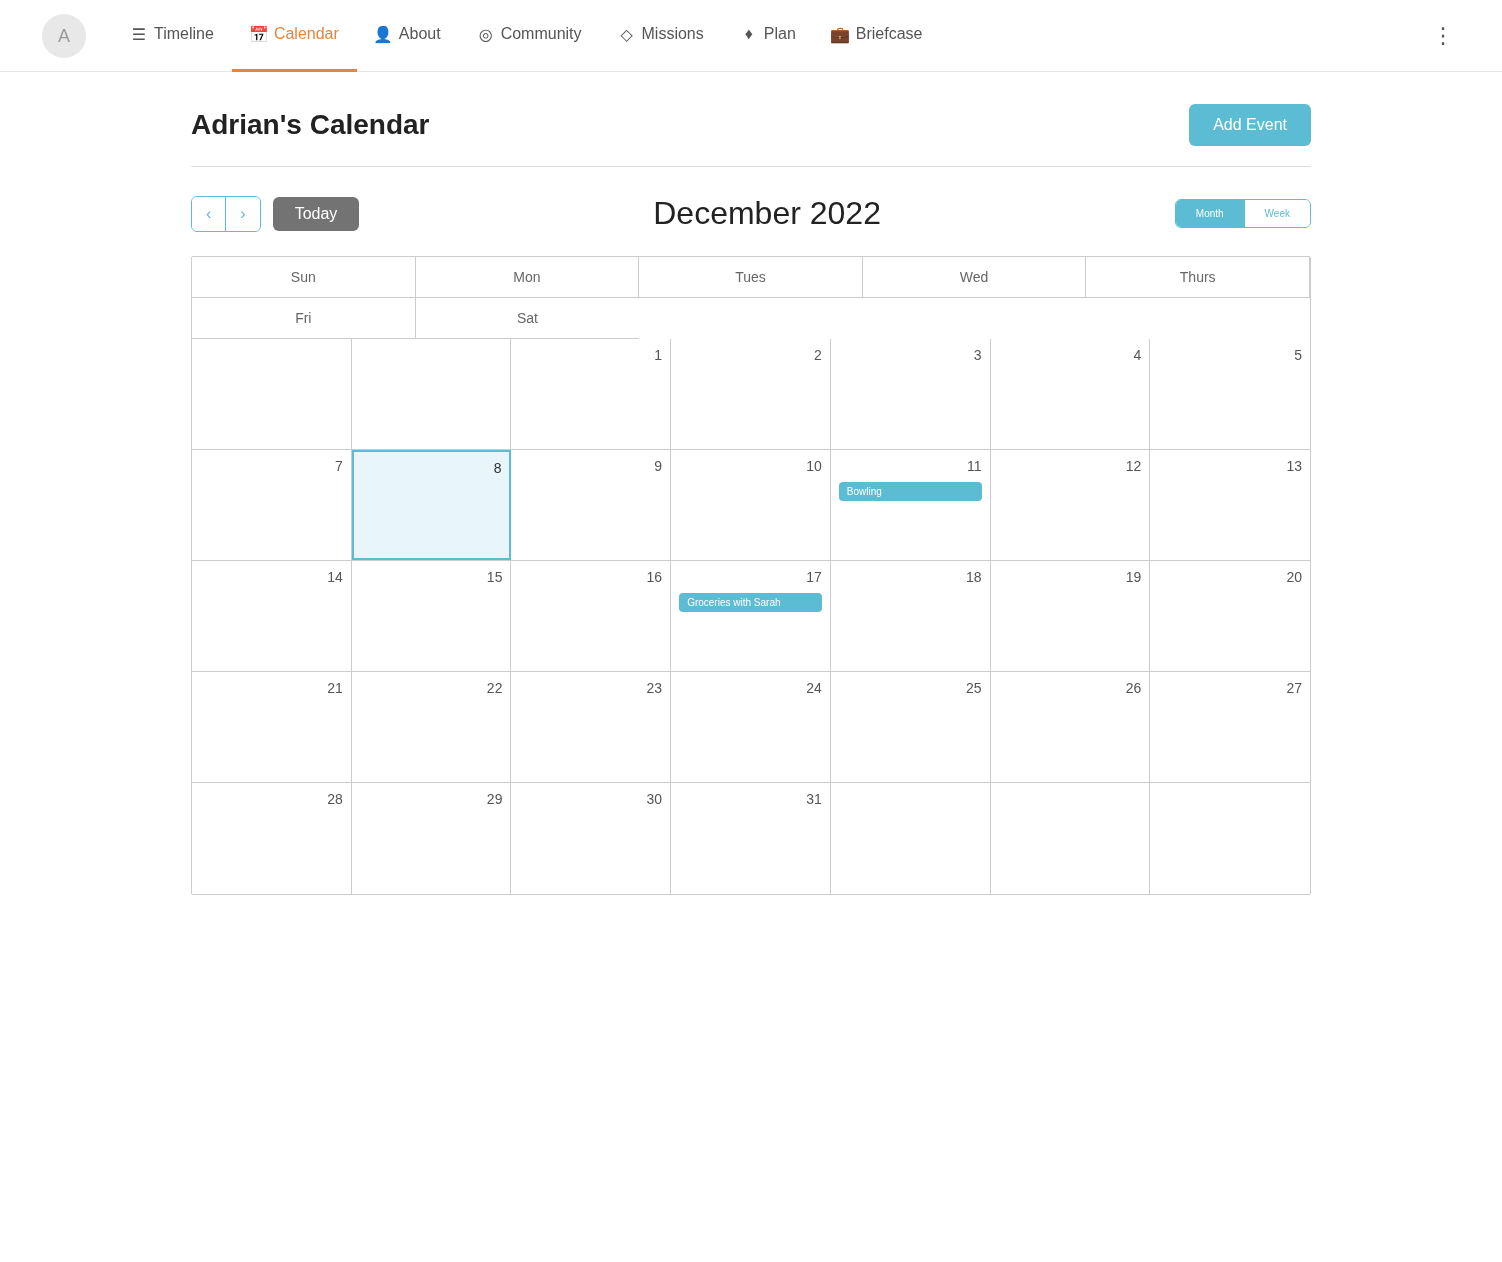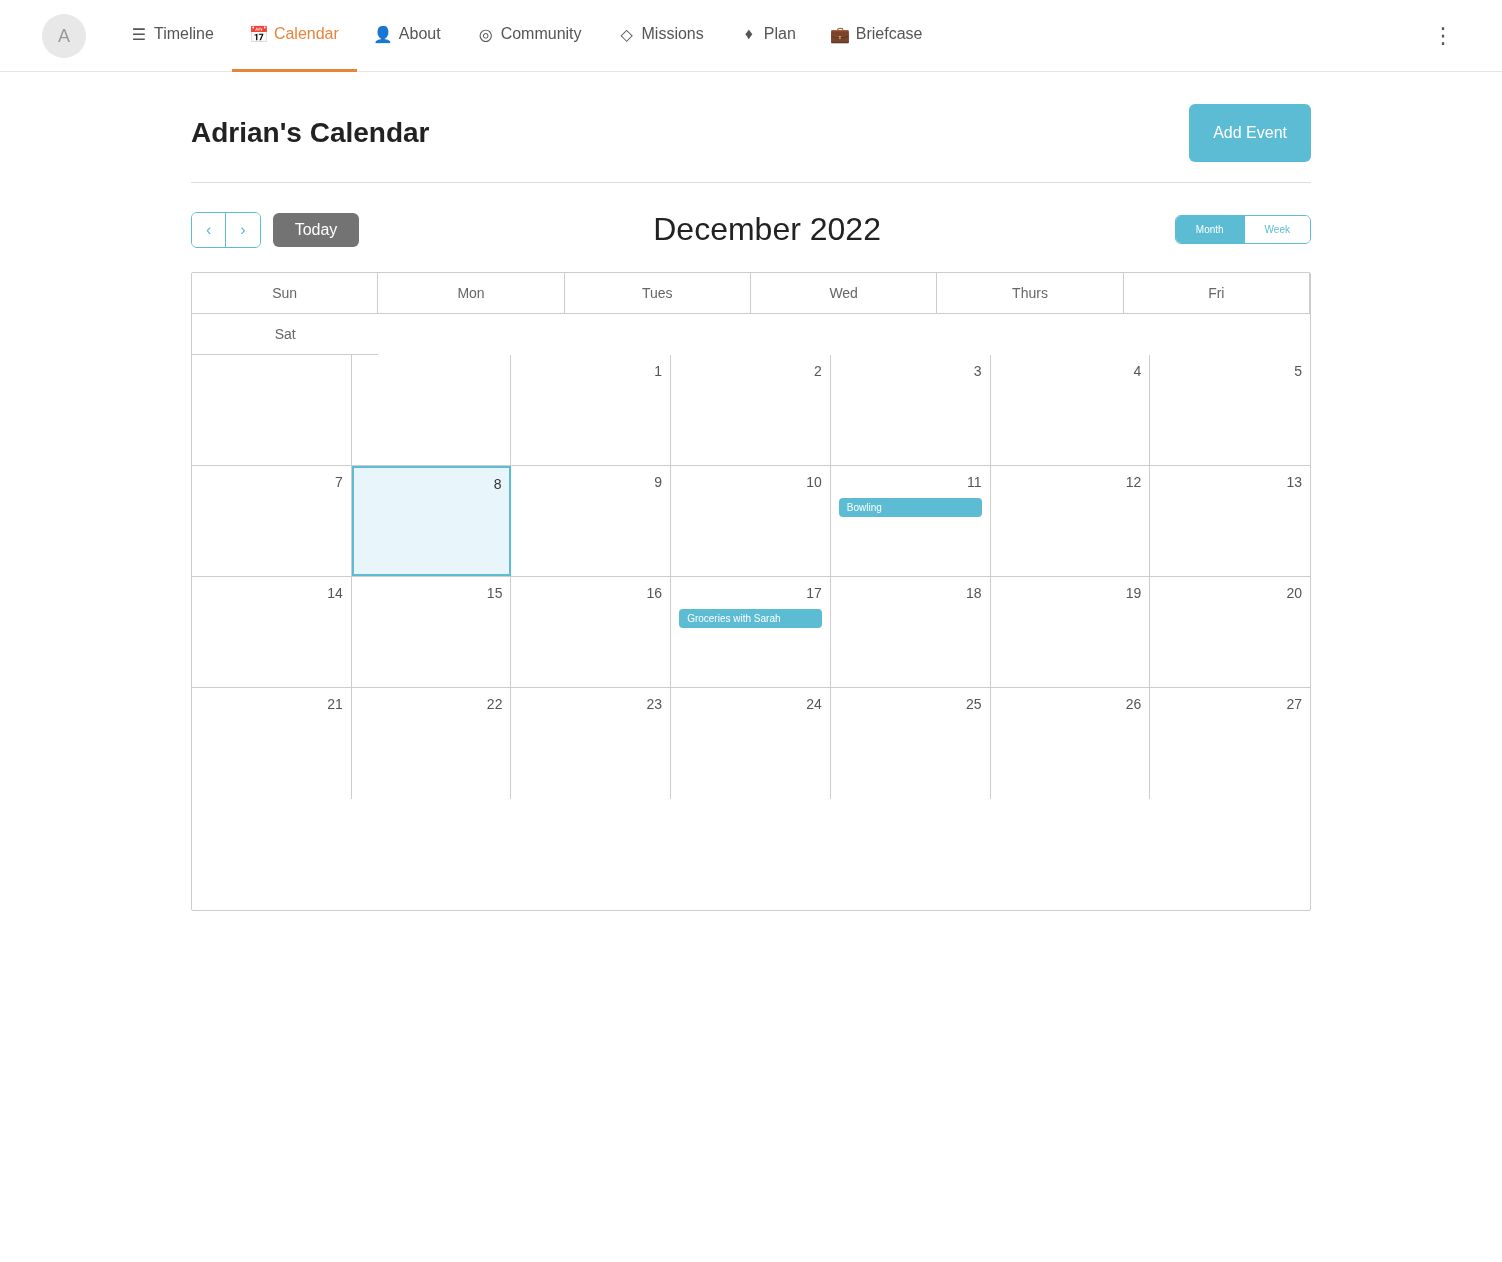--- a/index.html
+++ b/index.html
@@ -61,21 +61,21 @@
       font-size: 28px;
       font-weight: 700;
       color: #222;
       text-align: center;
     }
     .add-event-btn {
       background: #5bbcd4;
       color: #fff;
       border: none;
       border-radius: 6px;
-      padding: 20px 24px;
+      padding: 12px 24px;
       font-size: 16px;
       cursor: pointer;
       font-weight: 500;
     }
 
     
     .divider { border: none; border-top: 1px solid #ddd; margin-bottom: 28px; }
 
     
     .controls-row {
@@ -137,21 +137,21 @@
     .view-btn:first-child { border-right: 1.5px solid #5bbcd4; }
 
     
     .calendar-grid {
       border: 1px solid #ccc;
       border-radius: 2px;
       overflow: hidden;
     }
     .calendar-header {
       display: grid;
-      grid-template-columns: repeat(6, 1fr);
+      grid-template-columns: repeat(5, 1fr);
       background: #fff;
     }
     .day-header {
       text-align: center;
       padding: 12px 0;
       font-size: 14px;
       color: #666;
       border-bottom: 1px solid #ccc;
       border-right: 1px solid #ccc;
     }
@@ -366,16 +366,33 @@
           <div class="calendar-day">
             <span class="day-number">25</span>
           </div>
           <div class="calendar-day">
             <span class="day-number">26</span>
           </div>
           <div class="calendar-day">
             <span class="day-number">27</span>
           </div>
         </div>
+        <div class="calendar-week">
+          <div class="calendar-day">
+            <span class="day-number">28</span>
+          </div>
+          <div class="calendar-day">
+            <span class="day-number">29</span>
+          </div>
+          <div class="calendar-day">
+            <span class="day-number">30</span>
+          </div>
+          <div class="calendar-day">
+            <span class="day-number">31</span>
+          </div>
+          <div class="calendar-day other-month"></div>
+          <div class="calendar-day other-month"></div>
+          <div class="calendar-day other-month"></div>
+        </div>
       </div>
   </div>
 
 </div>
 
 </body></html>

